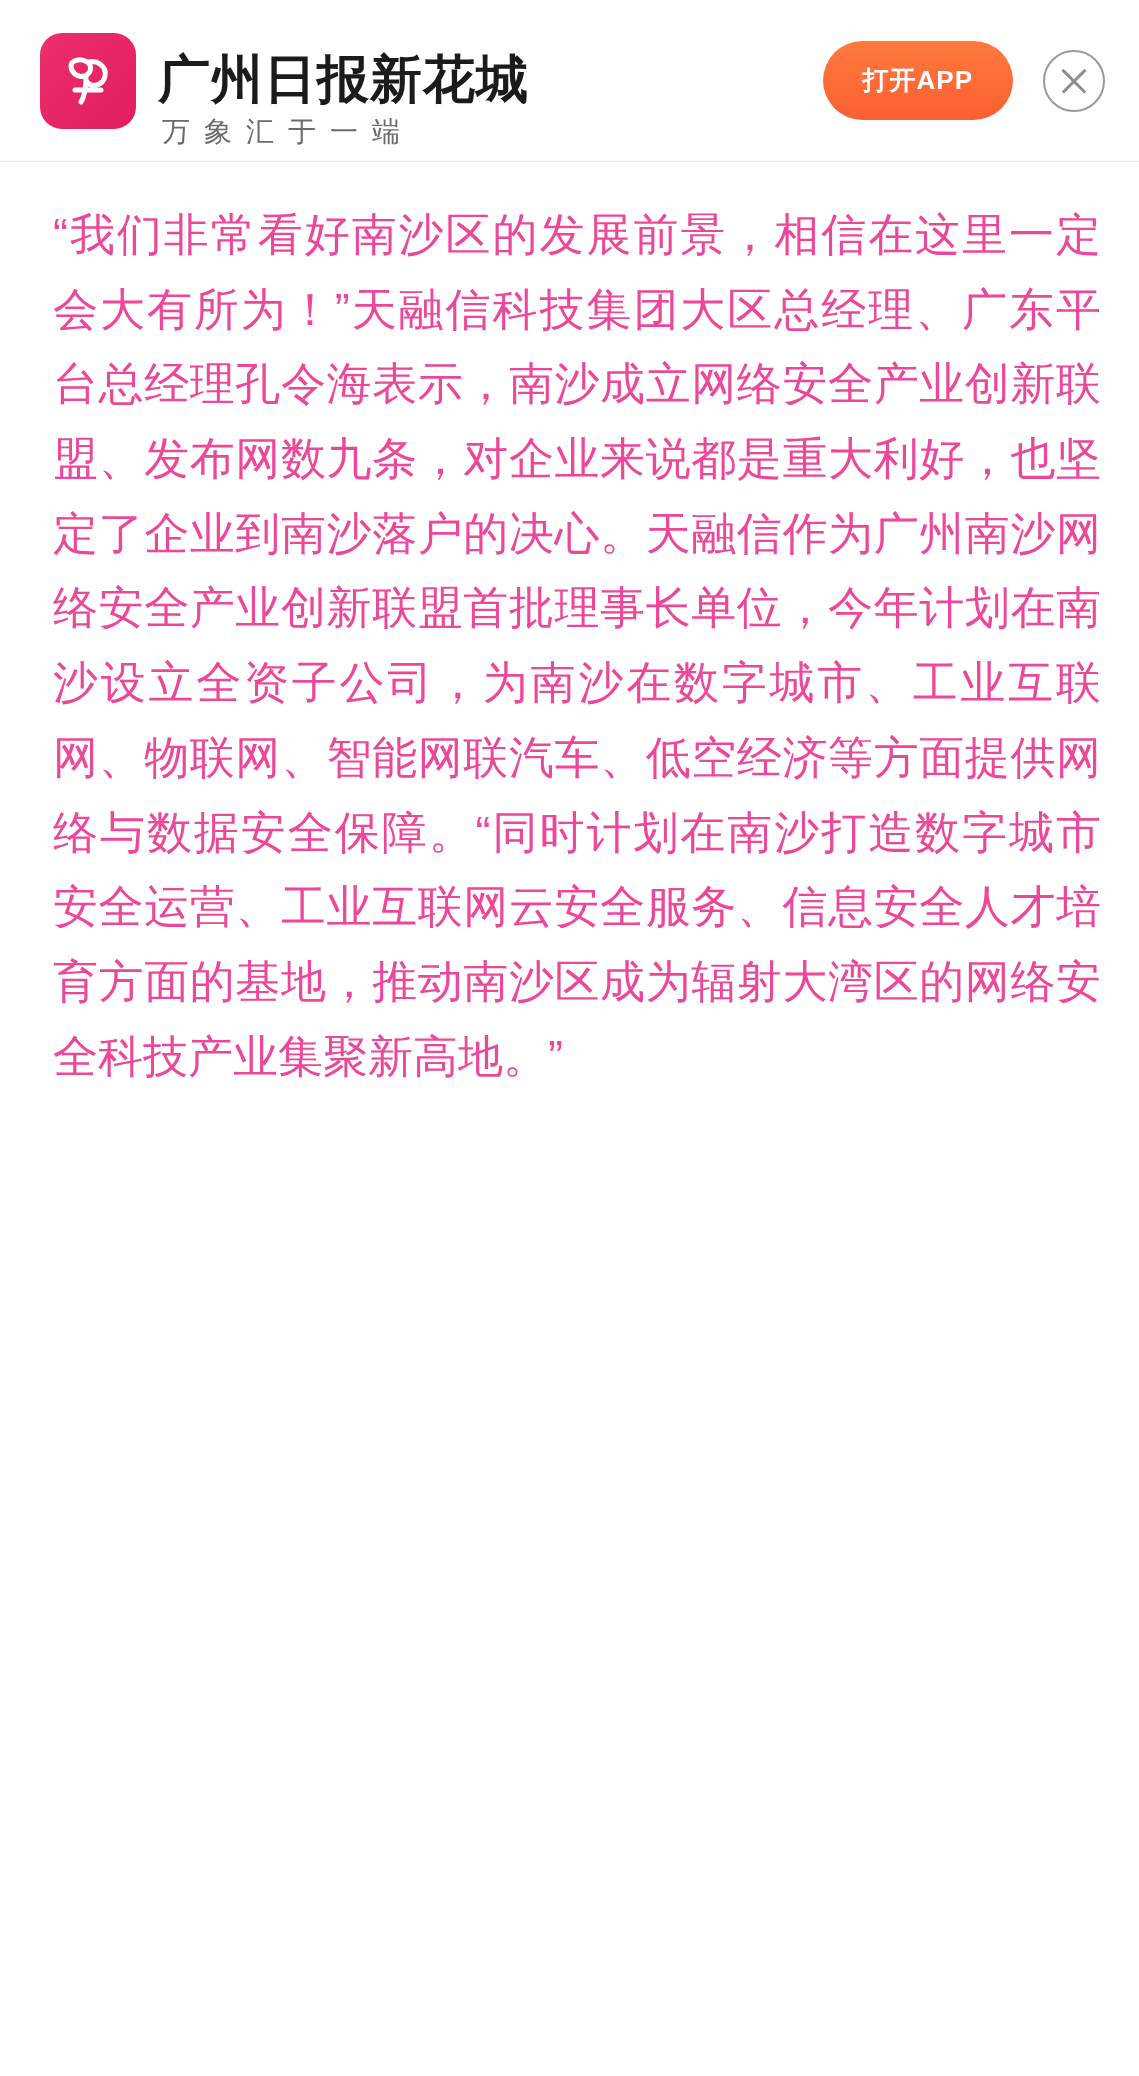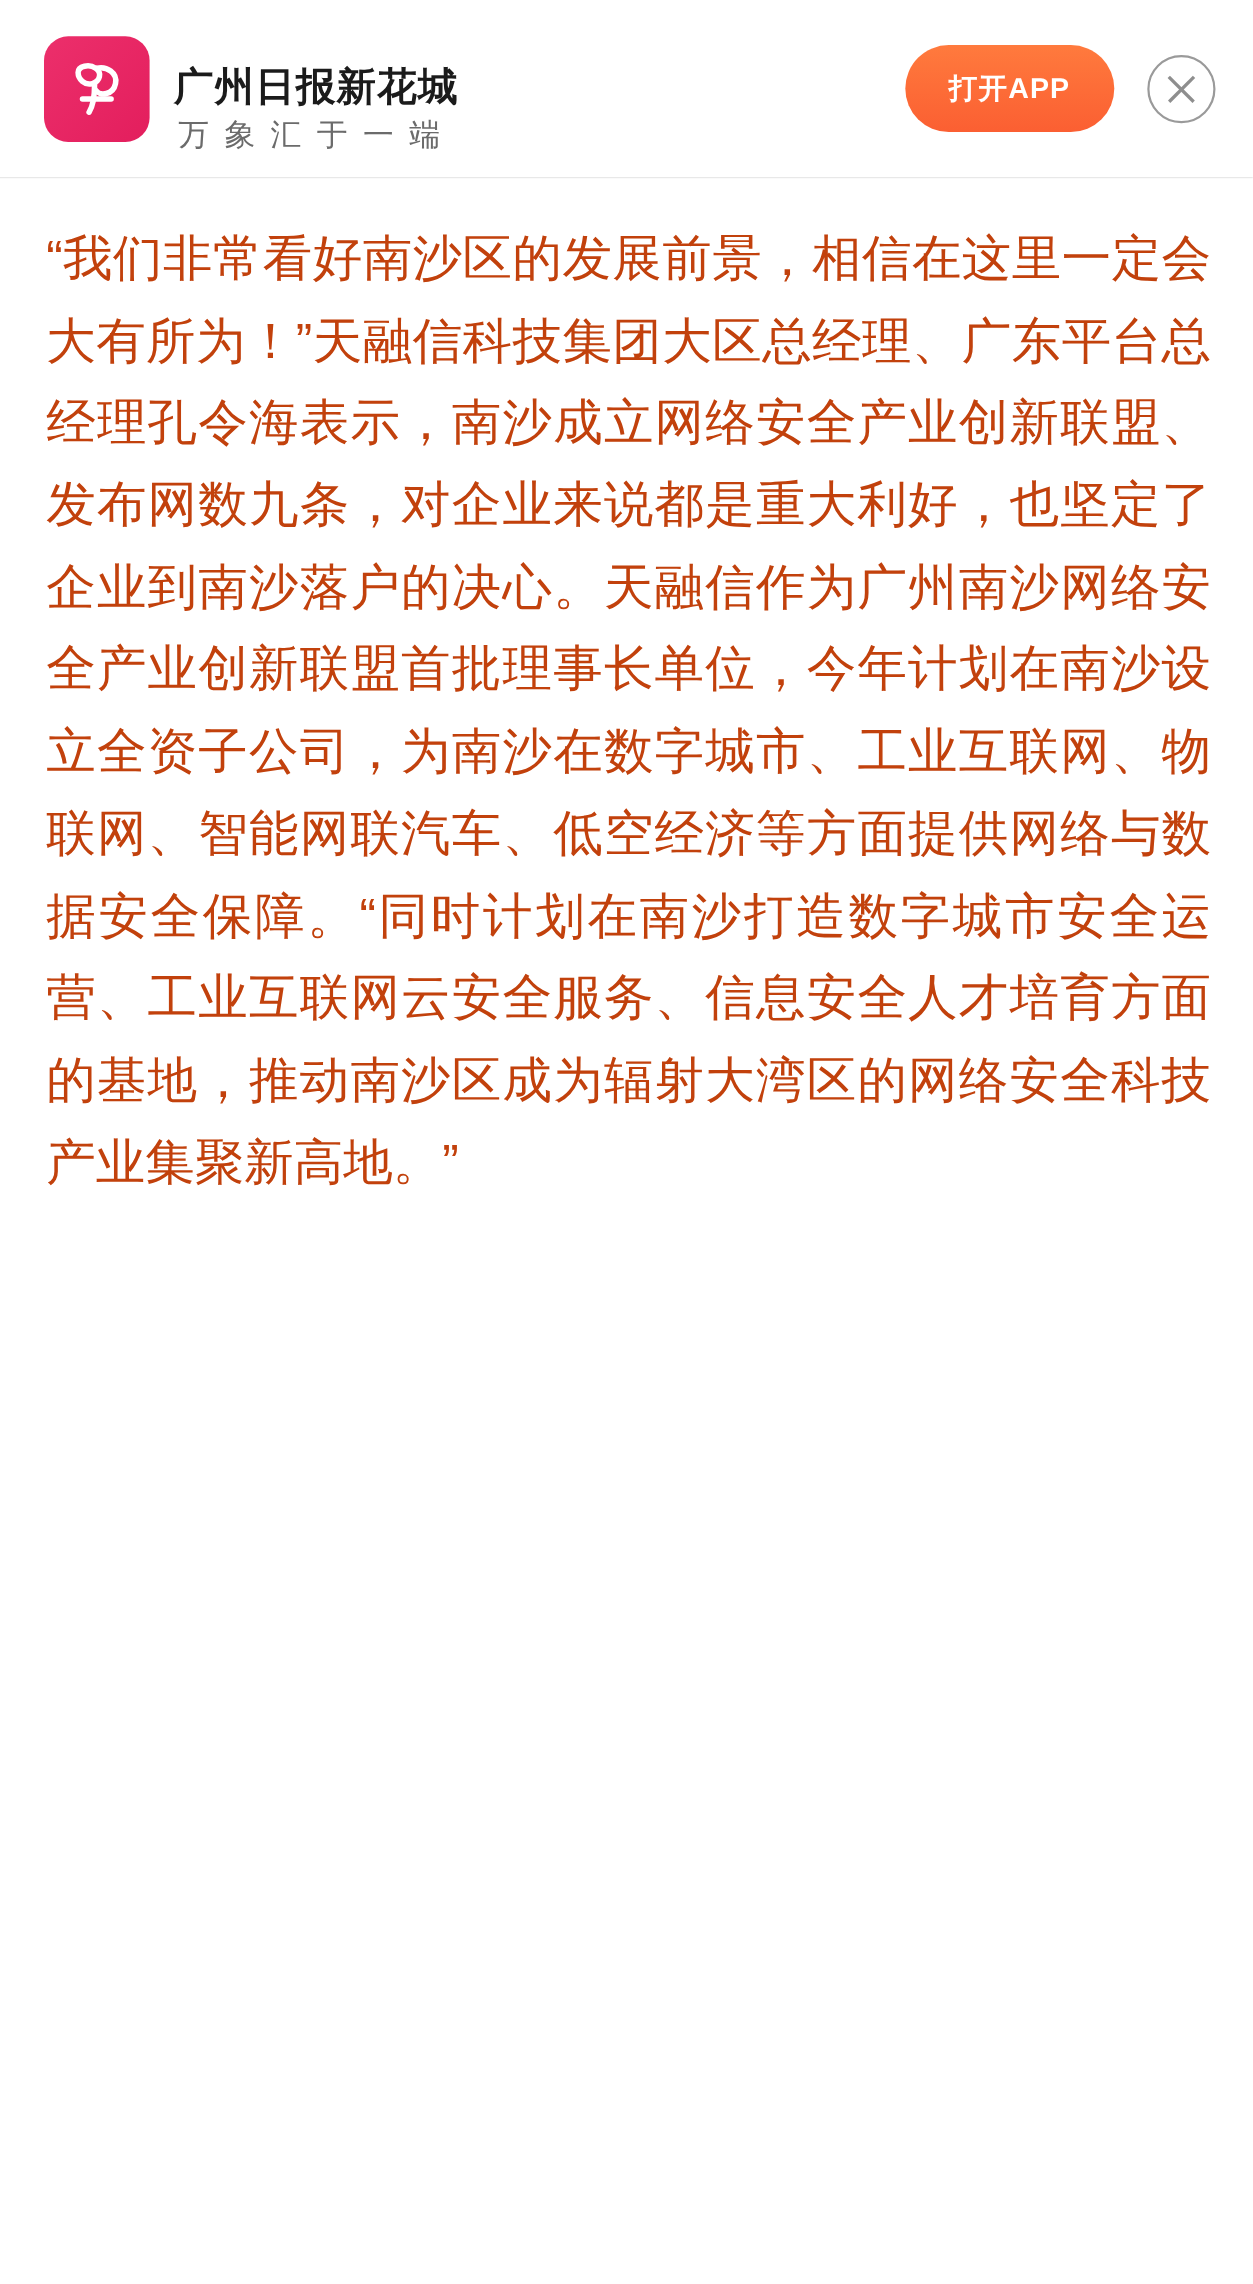--- a/index.html
+++ b/index.html
@@ -48,21 +48,21 @@
     justify-content: center;
     flex: 0 0 auto;
   }
   .logo-badge svg { display: block; }
   .brand-text {
     display: flex;
     flex-direction: column;
     justify-content: center;
   }
   .brand-title {
-    font-size: 36px;
+    font-size: 52px;
     line-height: 1.08;
     font-weight: bold;
     color: #1b1b1b;
     letter-spacing: 1px;
     white-space: nowrap;
     margin-top: 41px;
   }
   .brand-sub {
     margin-top: 6px;
     font-size: 28px;
@@ -113,24 +113,24 @@
   .close-btn::after  { transform: translate(-50%, -50%) rotate(-45deg); }
 
   
   .article {
     padding: 36px 38px 40px 38px;
     box-sizing: border-box;
   }
   .para {
     font-size: 45px;
     line-height: 1.66;
-    color: #c2410c;
+    color: #ec4899;
     text-align: justify;
     text-justify: inter-ideograph;
-    margin: 0 0 40px 4px;
+    margin: 0 0 40px 15px;
     letter-spacing: 0px;
     font-family: "Liberation Sans", sans-serif;
   }
   .para:last-child { margin-bottom: 0; }
 </style>
 </head>
 <body>
 
 <div class="page">
 

